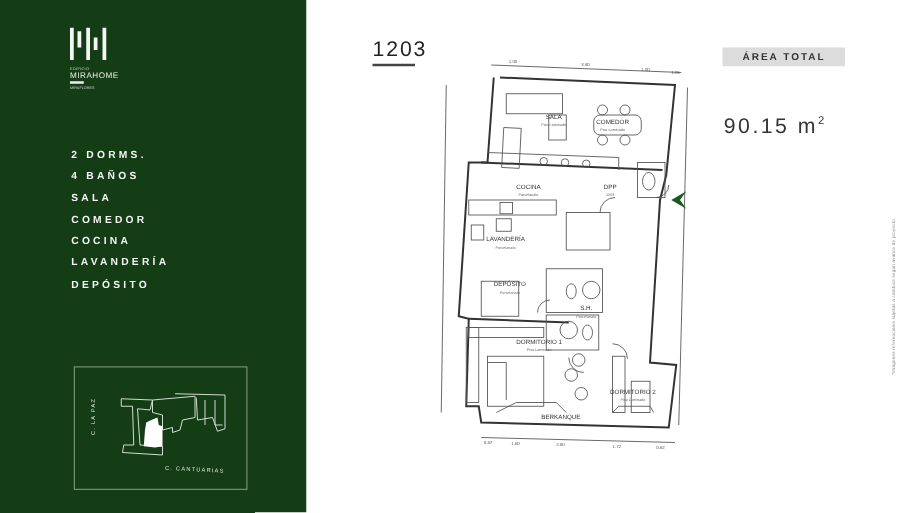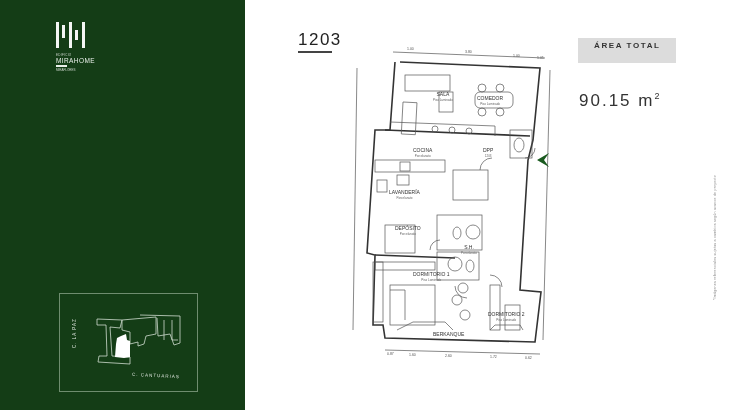--- a/index.html
+++ b/index.html
@@ -37,21 +37,21 @@
       letter-spacing: 1px; white-space: nowrap; transform: rotate(3deg);
     }
 
     .unit-number {
       position: absolute; left: 298px; top: 30px; font-size: 17px; color: #222;
       letter-spacing: 1.5px;
     }
     .unit-underline { position: absolute; left: 298px; top: 51px; width: 34px; height: 2px; background: #444; }
 
     .area-label-box {
-      position: absolute; left: 578px; top: 38px; width: 98px; height: 25px; background: #dcdcdc;
+      position: absolute; left: 578px; top: 38px; width: 98px; height: 15px; background: #dcdcdc;
     }
     .area-label {
       position: absolute; left: 16px; top: 3px; font-size: 8px; font-weight: bold; color: #333;
       letter-spacing: 1.6px; white-space: nowrap;
     }
     .area-value {
       position: absolute; left: 579px; top: 56px; font-size: 17px; color: #333;
       letter-spacing: 2px; white-space: nowrap; margin-top: 35px;
     }
     .area-value sup { font-size: 9px; vertical-align: 7px; letter-spacing: 0; }
@@ -80,20 +80,29 @@
       <rect x="13" y="0" width="3" height="26" fill="#f4f6f4"></rect>
       <rect x="19" y="8" width="3" height="10" fill="#f4f6f4"></rect>
       <rect x="26" y="0" width="3" height="26" fill="#f4f6f4"></rect>
     </svg>
     <div class="logo-sub">EDIFICIO</div>
     <div class="logo-name">MIRAHOME</div>
     <div class="logo-bar"></div>
     <div class="logo-tag">MIRAFLORES</div>
   </div>
 
+  <ul class="features">
+    <li>2 DORMS.</li>
+    <li>4 BAÑOS</li>
+    <li>SALA</li>
+    <li>COMEDOR</li>
+    <li>COCINA</li>
+    <li>LAVANDERÍA</li>
+    <li>DEPÓSITO</li>
+  </ul>
 
   <div class="site-map">
     <svg width="139" height="99" viewBox="0 0 139 99">
       <g fill="none" stroke="#cfdccf" stroke-width="0.8">
         <path d="M37 25 L62 26 L60 34 L50 33 L52 62 L70 63 L70 70 L38 68 L39 62 L47 62 L46 31 L37 31 Z"></path>
         <path d="M62 26 L96 23 L96 40 L86 42 L84 50 L78 52 L78 48 L70 50 L70 38 L62 36 Z"></path>
         <path d="M80 21 L120 22 L120 49 L114 51 L110 40 L98 42 L97 24"></path>
         <path d="M104 26 L104 46"></path>
         <path d="M112 26 L112 46 L118 46"></path>
       </g>

